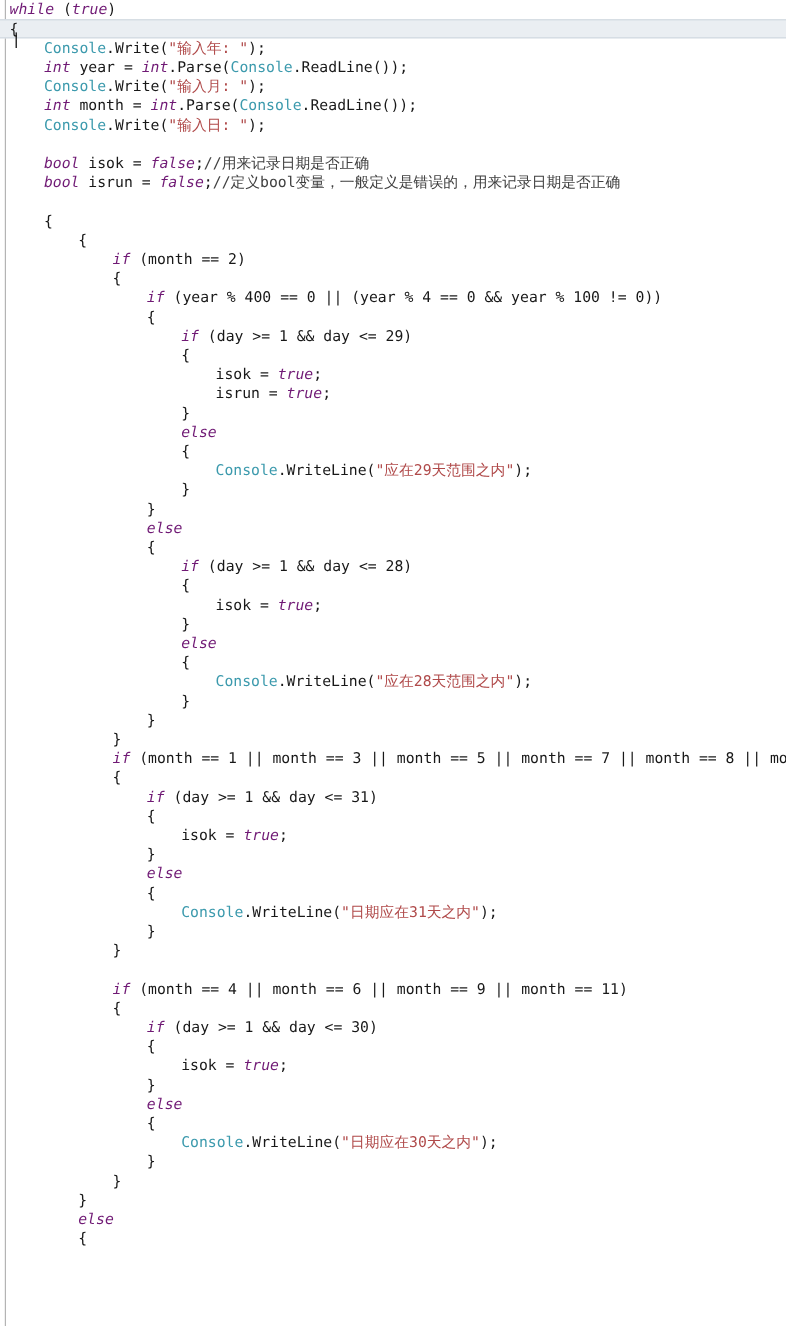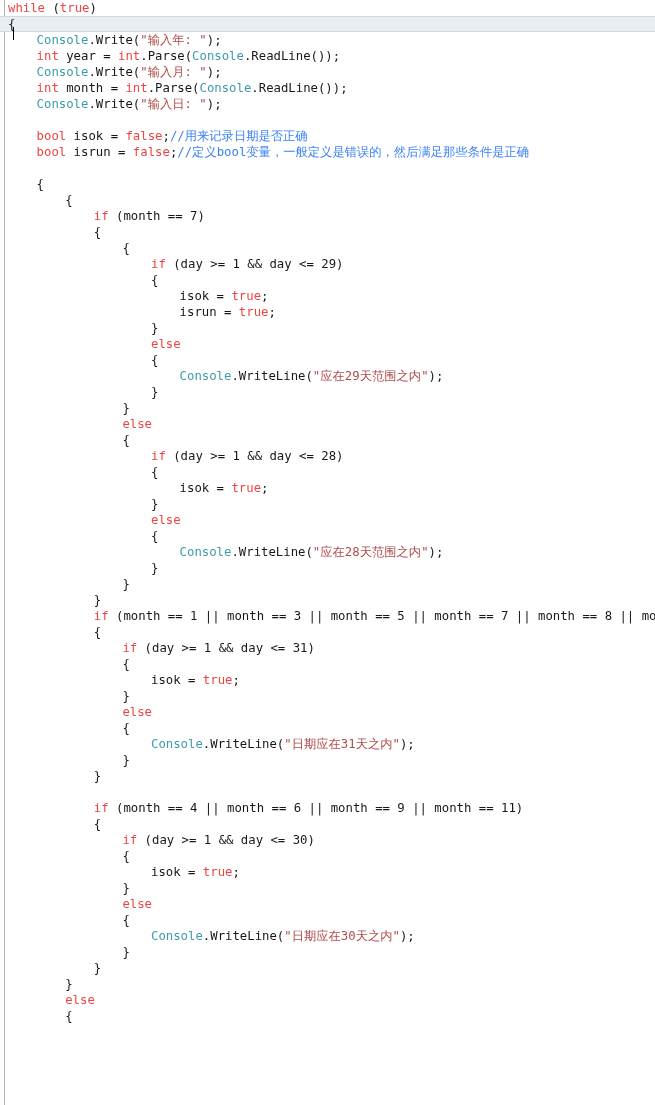--- a/index.html
+++ b/index.html
@@ -57,24 +57,24 @@
     background: #eaeef2;
     border-top: 1px solid #d2d9e0;
     border-bottom: 1px solid #d2d9e0;
     height: 16px;
     line-height: 15px;
     box-sizing: border-box;
     margin-left: -6px;
     padding-left: 6px;
   }
 
-  .tok-kw      { color: #ef4444; }
+  .tok-kw      { color: #701a75; font-style: italic; }
   .tok-class   { color: #3c9aad; }
   .tok-str     { color: #b04a4a; }
-  .tok-cmt     { color: #3b82f6; }
+  .tok-cmt     { color: #404040; }
   .tok-plain   { color: #181818; }
 
   
   #caret {
     position: absolute;
     width: 1px;
     height: 13px;
     background: #000000;
     left: 13px;
     top: 27px;
@@ -90,26 +90,27 @@
   <div id="code-surface">
       <div class="code-line"><span style="display: inline-block; width: 2px;"></span><span class="tok-kw">while</span><span class="tok-plain"> (</span><span class="tok-kw">true</span><span class="tok-plain">)</span></div>
       <div class="code-line current"><span style="display: inline-block; width: 2px;"></span><span class="tok-plain">{</span></div>
       <div class="code-line"><span style="display: inline-block; width: 30.6px;"></span><span class="tok-class">Console</span><span class="tok-plain">.Write(</span><span class="tok-str">"输入年: "</span><span class="tok-plain">);</span></div>
       <div class="code-line"><span style="display: inline-block; width: 30.6px;"></span><span class="tok-kw">int</span><span class="tok-plain"> year = </span><span class="tok-kw">int</span><span class="tok-plain">.Parse(</span><span class="tok-class">Console</span><span class="tok-plain">.ReadLine());</span></div>
       <div class="code-line"><span style="display: inline-block; width: 30.6px;"></span><span class="tok-class">Console</span><span class="tok-plain">.Write(</span><span class="tok-str">"输入月: "</span><span class="tok-plain">);</span></div>
       <div class="code-line"><span style="display: inline-block; width: 30.6px;"></span><span class="tok-kw">int</span><span class="tok-plain"> month = </span><span class="tok-kw">int</span><span class="tok-plain">.Parse(</span><span class="tok-class">Console</span><span class="tok-plain">.ReadLine());</span></div>
       <div class="code-line"><span style="display: inline-block; width: 30.6px;"></span><span class="tok-class">Console</span><span class="tok-plain">.Write(</span><span class="tok-str">"输入日: "</span><span class="tok-plain">);</span></div>
       <div class="code-line"><span style="display: inline-block; width: 2px;"></span></div>
       <div class="code-line"><span style="display: inline-block; width: 30.6px;"></span><span class="tok-kw">bool</span><span class="tok-plain"> isok = </span><span class="tok-kw">false</span><span class="tok-plain">;</span><span class="tok-cmt">//用来记录日期是否正确</span></div>
-      <div class="code-line"><span style="display: inline-block; width: 30.6px;"></span><span class="tok-kw">bool</span><span class="tok-plain"> isrun = </span><span class="tok-kw">false</span><span class="tok-plain">;</span><span class="tok-cmt">//定义bool变量，一般定义是错误的，然后满足那些条件是正确</span></div>
+      <div class="code-line"><span style="display: inline-block; width: 30.6px;"></span><span class="tok-kw">bool</span><span class="tok-plain"> isrun = </span><span class="tok-kw">false</span><span class="tok-plain">;</span><span class="tok-cmt">//定义bool变量，一般定义是错误的，用来记录日期是否正确</span></div>
       <div class="code-line"><span style="display: inline-block; width: 2px;"></span></div>
       <div class="code-line"><span style="display: inline-block; width: 30.6px;"></span><span class="tok-plain">{</span></div>
       <div class="code-line"><span style="display: inline-block; width: 59.2px;"></span><span class="tok-plain">{</span></div>
-      <div class="code-line"><span style="display: inline-block; width: 87.8px;"></span><span class="tok-kw">if</span><span class="tok-plain"> (month == 7)</span></div>
+      <div class="code-line"><span style="display: inline-block; width: 87.8px;"></span><span class="tok-kw">if</span><span class="tok-plain"> (month == 2)</span></div>
       <div class="code-line"><span style="display: inline-block; width: 87.8px;"></span><span class="tok-plain">{</span></div>
+      <div class="code-line"><span style="display: inline-block; width: 116.4px;"></span><span class="tok-kw">if</span><span class="tok-plain"> (year % 400 == 0 || (year % 4 == 0 &amp;&amp; year % 100 != 0))</span></div>
       <div class="code-line"><span style="display: inline-block; width: 116.4px;"></span><span class="tok-plain">{</span></div>
       <div class="code-line"><span style="display: inline-block; width: 145px;"></span><span class="tok-kw">if</span><span class="tok-plain"> (day &gt;= 1 &amp;&amp; day &lt;= 29)</span></div>
       <div class="code-line"><span style="display: inline-block; width: 145px;"></span><span class="tok-plain">{</span></div>
       <div class="code-line"><span style="display: inline-block; width: 173.6px;"></span><span class="tok-plain">isok = </span><span class="tok-kw">true</span><span class="tok-plain">;</span></div>
       <div class="code-line"><span style="display: inline-block; width: 173.6px;"></span><span class="tok-plain">isrun = </span><span class="tok-kw">true</span><span class="tok-plain">;</span></div>
       <div class="code-line"><span style="display: inline-block; width: 145px;"></span><span class="tok-plain">}</span></div>
       <div class="code-line"><span style="display: inline-block; width: 145px;"></span><span class="tok-kw">else</span></div>
       <div class="code-line"><span style="display: inline-block; width: 145px;"></span><span class="tok-plain">{</span></div>
       <div class="code-line"><span style="display: inline-block; width: 173.6px;"></span><span class="tok-class">Console</span><span class="tok-plain">.WriteLine(</span><span class="tok-str">"应在29天范围之内"</span><span class="tok-plain">);</span></div>
       <div class="code-line"><span style="display: inline-block; width: 145px;"></span><span class="tok-plain">}</span></div>

